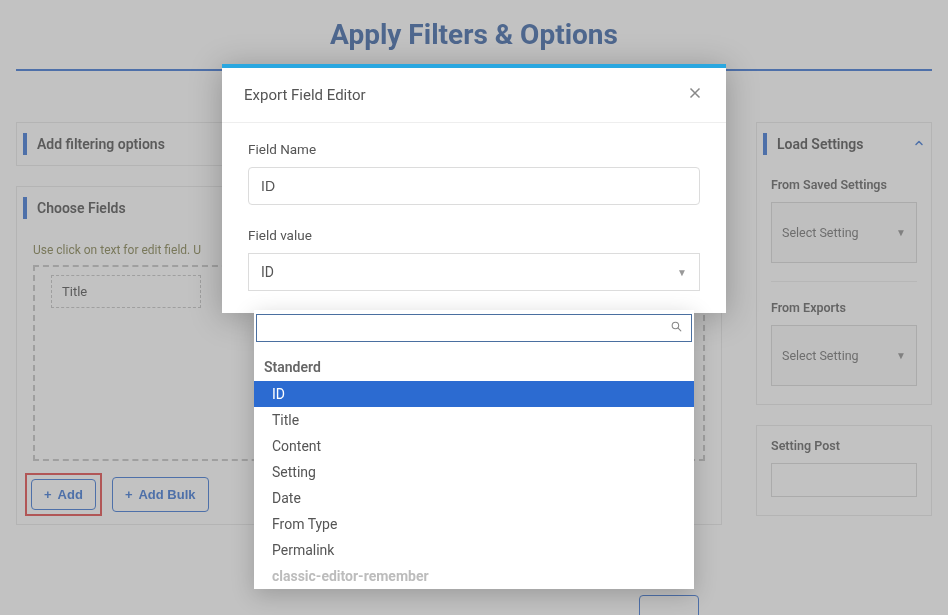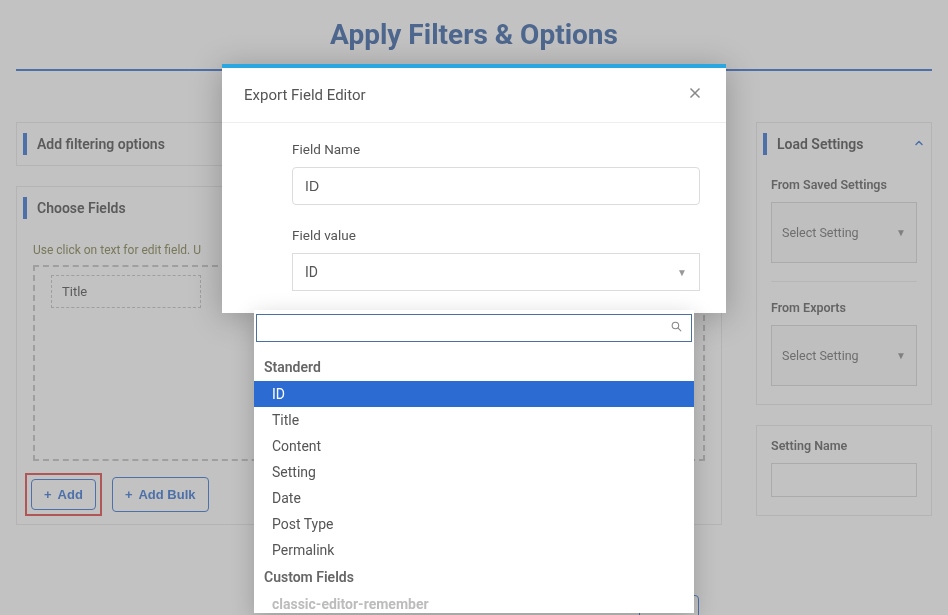--- a/index.html
+++ b/index.html
@@ -40,21 +40,21 @@
   .select-shell .caret { color: #888; font-size: 10px; }
   .hr { height: 1px; background: #ececec; margin: 18px 0; }
   .text-input-sm { border: 1px solid #d5d5d5; height: 34px; width: 100%; }
 
   
   .modal { position: absolute; top: 64px; left: 50%; transform: translateX(-50%); width: 504px; background: #fff; box-shadow: 0 4px 30px rgba(0,0,0,0.25); border-top: 4px solid #2aa7e0; z-index: 10; }
   .modal-head { display: flex; align-items: center; justify-content: space-between; padding: 16px 22px; border-bottom: 1px solid #eee; }
   .modal-head .mtitle { font-size: 15px; color: #555; }
   .modal-head .close { color: #888; cursor: pointer; }
   .modal-head .close svg { width: 18px; height: 18px; stroke: #888; stroke-width: 2; }
-  .modal-body { padding: 18px 26px 22px; margin-left: 44px; }
+  .modal-body { padding: 18px 26px 22px; }
   .form-label { font-size: 13.5px; color: #555; margin-bottom: 10px; }
   .text-input { width: 100%; border: 1px solid #dcdcdc; border-radius: 4px; padding: 10px 12px; font-size: 14px; color: #555; outline: none; margin-bottom: 22px; }
   .combo { width: 100%; border: 1px solid #dcdcdc; padding: 10px 12px; font-size: 14px; color: #555; display: flex; justify-content: space-between; align-items: center; cursor: pointer; }
   .combo .caret { color: #999; font-size: 10px; }
 
   
   .dropdown { position: absolute; top: 310px; left: 50%; transform: translateX(-50%); width: 440px; background: #fff; z-index: 20; box-shadow: 0 6px 22px rgba(0,0,0,0.2); }
   .dd-search { border: 1px solid #4a6fa0; margin: 4px 2px 4px; display: flex; align-items: center; padding: 4px 8px; height: 28px; }
   .dd-search input { border: none; outline: none; flex: 1; font-size: 13px; }
   .dd-search .mag { color: #888; font-size: 13px; }
@@ -126,21 +126,21 @@
         <div class="sub-label">From Exports</div>
         <div class="select-shell">
           <span>Select Setting</span>
           <span class="caret">▼</span>
         </div>
       </div>
     </div>
 
     <div class="card">
       <div class="card-body">
-        <div class="sub-label">Setting Name</div>
+        <div class="sub-label">Setting Post</div>
         <input class="text-input-sm" type="text" style="">
       </div>
     </div>
   </div>
 </div>
 
 <div class="page-overlay"></div>
 
 <div class="modal">
   <div class="modal-head">
@@ -172,18 +172,17 @@
         </svg>
     </span>
   </div>
   <div class="dd-list" id="dd-list">
       <div class="dd-group">Standerd</div>
       <div class="dd-item sel">ID</div>
       <div class="dd-item">Title</div>
       <div class="dd-item">Content</div>
       <div class="dd-item">Setting</div>
       <div class="dd-item">Date</div>
-      <div class="dd-item">Post Type</div>
+      <div class="dd-item">From Type</div>
       <div class="dd-item">Permalink</div>
-      <div class="dd-group">Custom Fields</div>
       <div class="dd-item faded">classic-editor-remember</div>
     </div>
 </div>
 
 </body></html>

